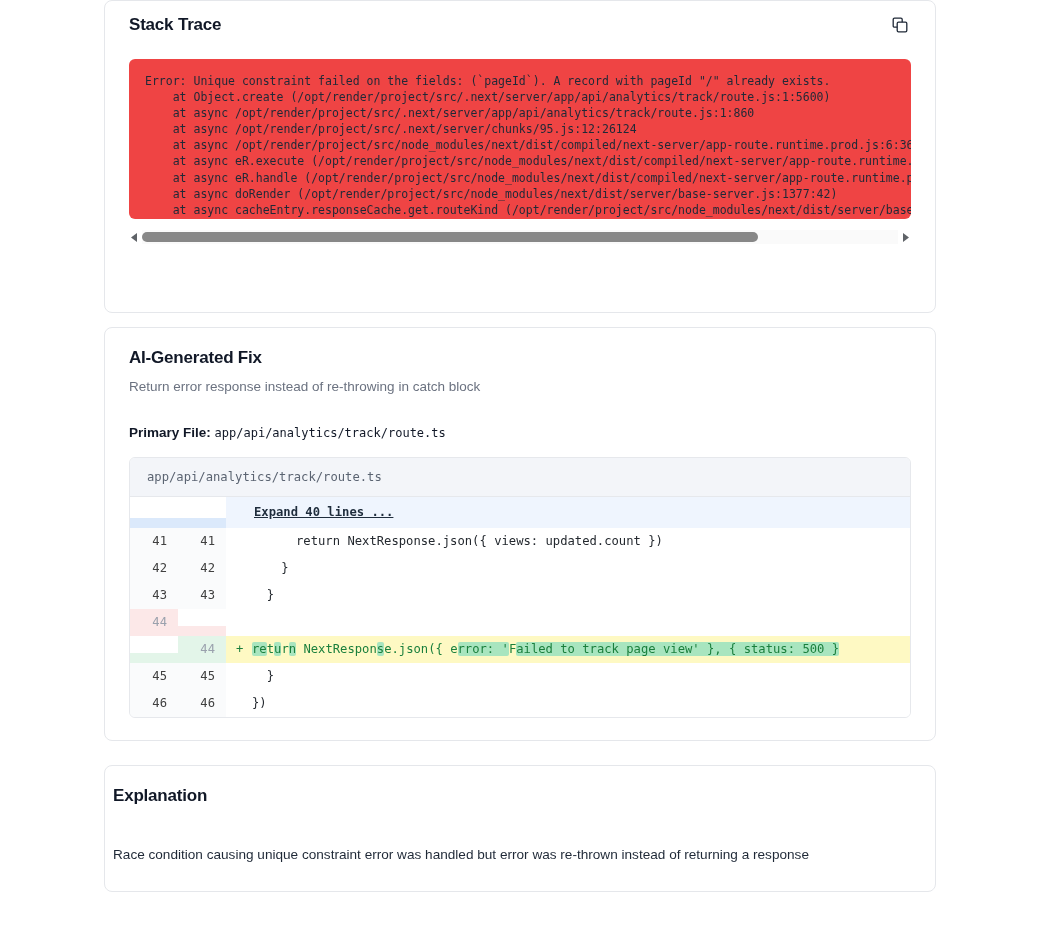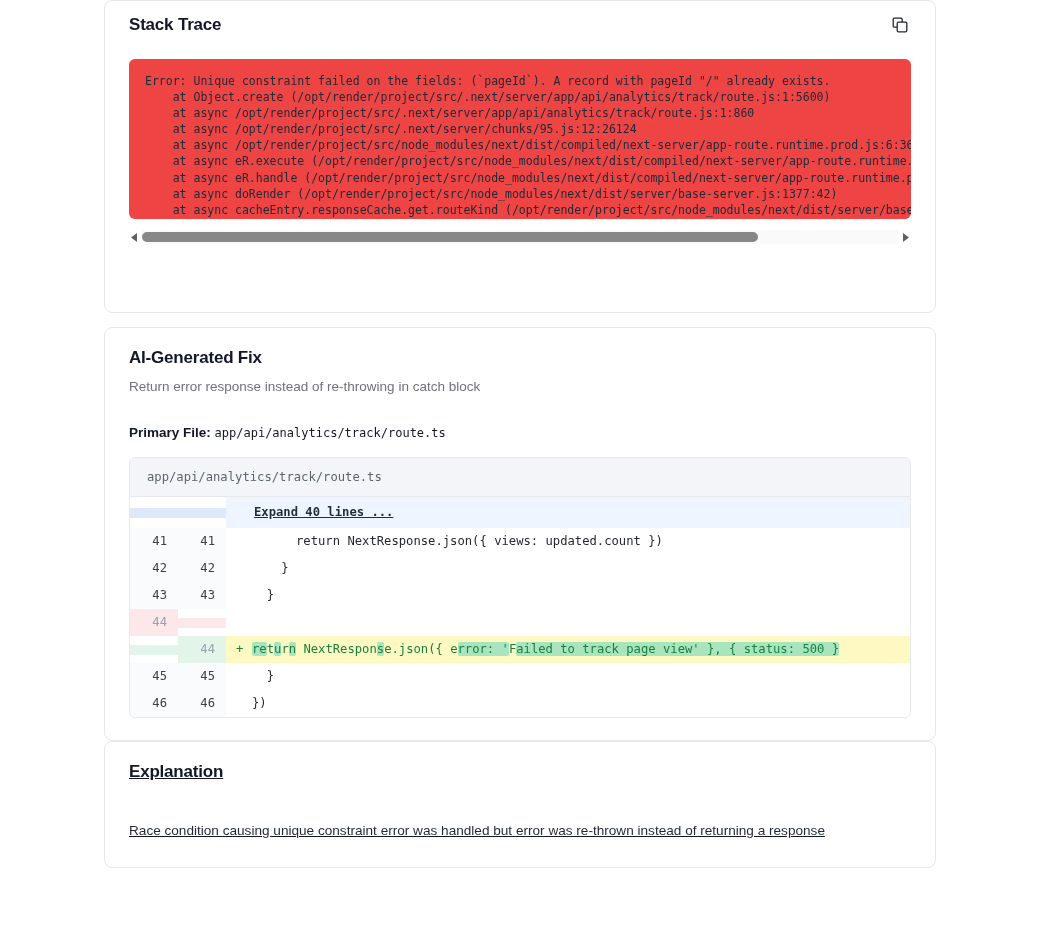--- a/index.html
+++ b/index.html
@@ -123,21 +123,21 @@
     font-size: 12.2px;
   }
   .diff-filename {
     background: #f3f5f9;
     border-bottom: 1px solid #e6e8ec;
     padding: 11px 17px;
     font-size: 12.2px;
     color: #5b6472;
     line-height: 16px;
   }
-  .diff-row { display: flex; align-items: center; min-height: 26.8px; }
+  .diff-row { display: flex; align-items: flex-end; min-height: 26.8px; }
   .ln {
     width: 48px; flex: none;
     text-align: right;
     padding: 5px 11px 5px 0;
     color: #404040;
     font-size: 12.2px;
     line-height: 17px;
     user-select: none;
   }
   .diff-code {
@@ -164,21 +164,21 @@
 
   .row-del .ln { background: #fce8e8; color: #9aa1ad; }
   .row-del .diff-code { background: #fdeeee; color: #c0392b; }
   .row-add .ln { background: #e3f5e9; color: #9aa1ad; }
   .row-add .diff-code { background: #fef9c3; color: #1a7f3c; }
 
   .wd { background: #fbb6b6; border-radius: 2px; }
   .wa { background: #a8e5bf; border-radius: 2px; }
 
   
-  #explanation-card { padding: 18px 24px 26px 24px; text-decoration: underline; }
+  #explanation-card { margin-top: 24px; padding: 18px 24px 26px 8px; }
   .explanation-text {
     margin-top: 37px;
     font-size: 13.6px;
     color: #1f2937;
     line-height: 20px;
   }
 </style>
 </head>
 <body>
 

